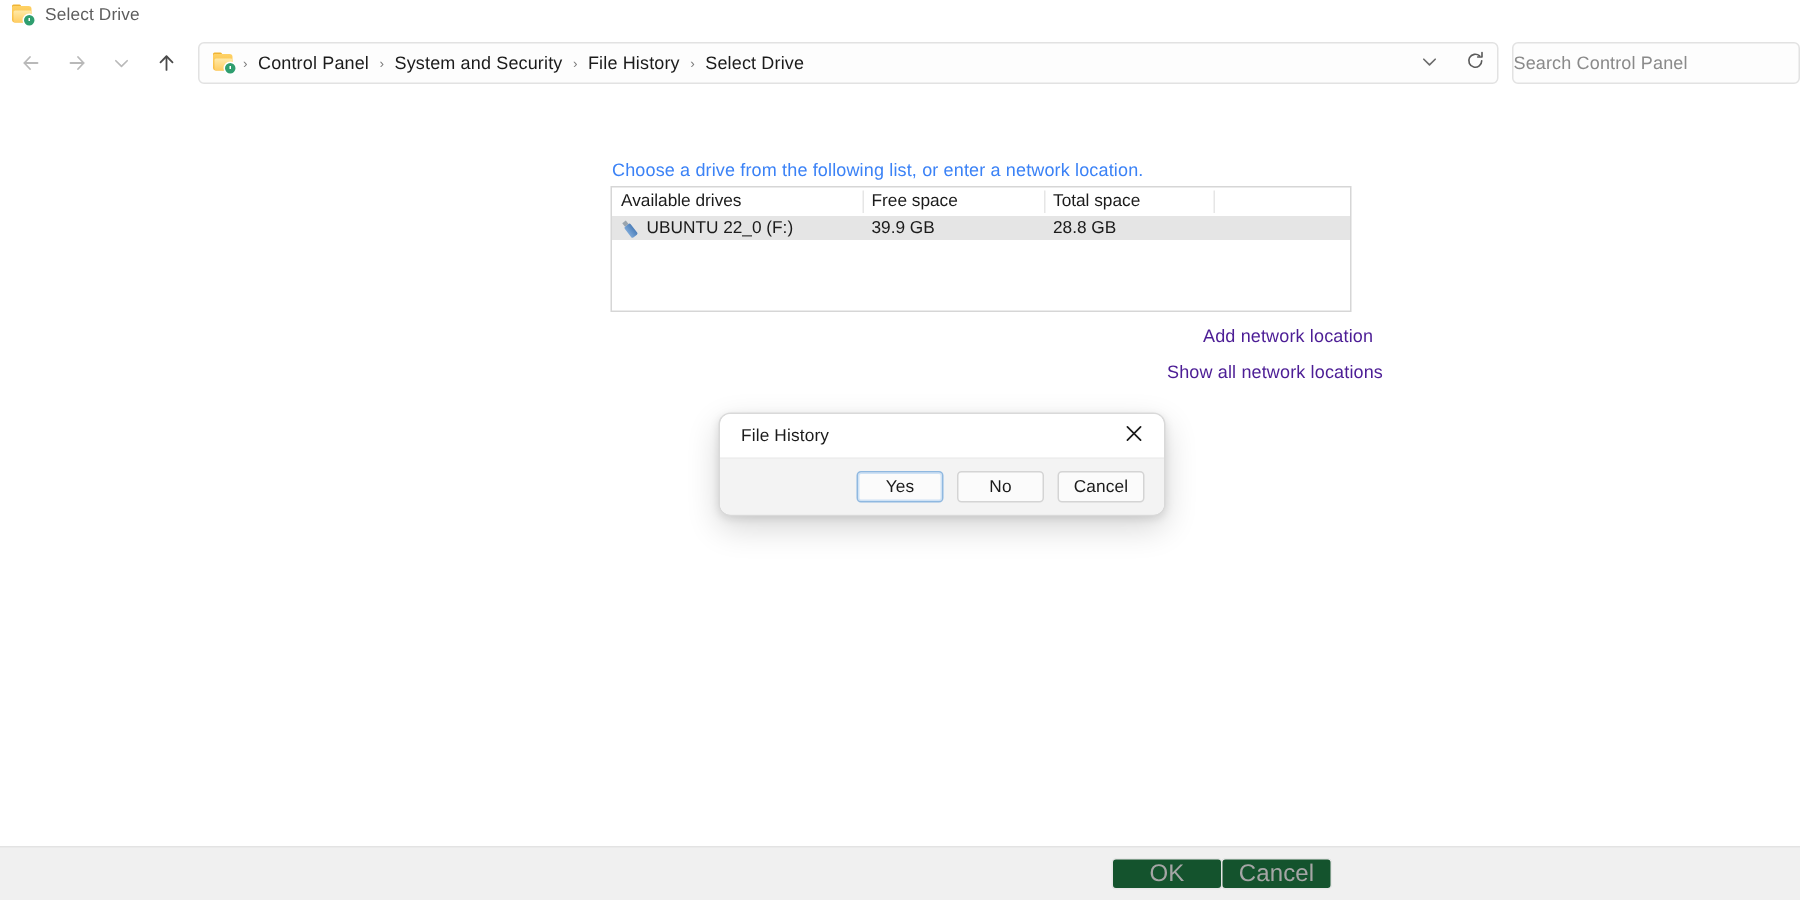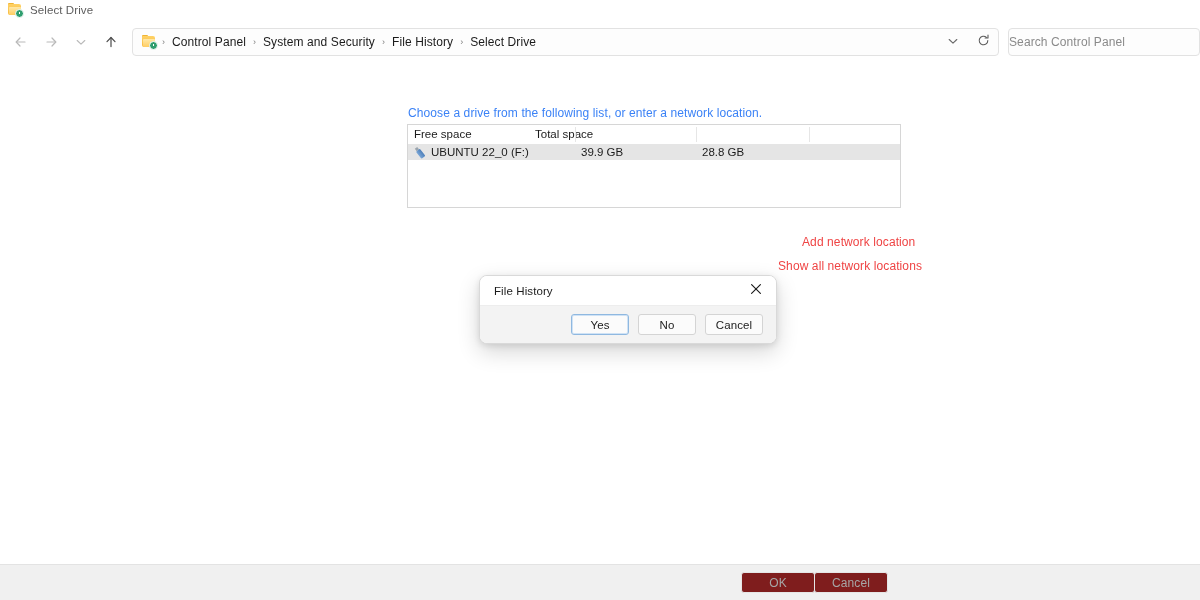--- a/index.html
+++ b/index.html
@@ -288,45 +288,44 @@
   .drv-usb-diag .tip {
     position: absolute;
     left: 3px; top: -1px;
     width: 3px; height: 3px;
     background: #9aa4ad;
   }
 
   .link {
     position: absolute;
     font-size: 12px;
-    color: #ef4444;
-    letter-spacing: .1px;
-    margin-top: 18px;
+    color: #4c1d95;
+    letter-spacing: .1px;
   }
   #link-add { left: 802px; top: 153px; }
   #link-showall { left: 778px; top: 177px; }
 
   
   .bottombar {
     position: absolute;
     left: 0; right: 0; bottom: 0;
     height: 36px;
     background: #f0f0f0;
     border-top: 1px solid #e3e3e3;
     box-sizing: border-box;
   }
   .btn-flat {
     position: absolute;
     top: 7px;
     width: 74px;
     height: 21px;
     border: 1px solid #e6e6e6;
-    background: #7f1d1d;
+    background: #14532d;
     border-radius: 3px;
-    font-size: 12px;
+    font-size: 16px;
     color: #a6a6a6;
     display: flex;
     align-items: center;
     justify-content: center;
     box-sizing: border-box;
     letter-spacing: .1px;
   }
   #btn-ok { left: 741px; }
   #btn-cancel { left: 814px; }
 
@@ -500,20 +499,21 @@
     <span class="ph">Search Control Panel</span>
   </div>
 </div>
 
 <div class="content">
 
   <div class="page-sub">Choose a drive from the following list, or enter a network location.</div>
 
   <div class="drivelist">
     <div class="dl-head">
+      <div class="col c1">Available drives</div>
       <div class="col c2">Free space</div>
       <div class="col c3">Total space</div>
       <div class="col c4"></div>
       <div class="col-divider" style="left:167px"></div>
       <div class="col-divider" style="left:288px"></div>
       <div class="col-divider" style="left:401px"></div>
     </div>
 
 
     <div class="dl-row selected">

